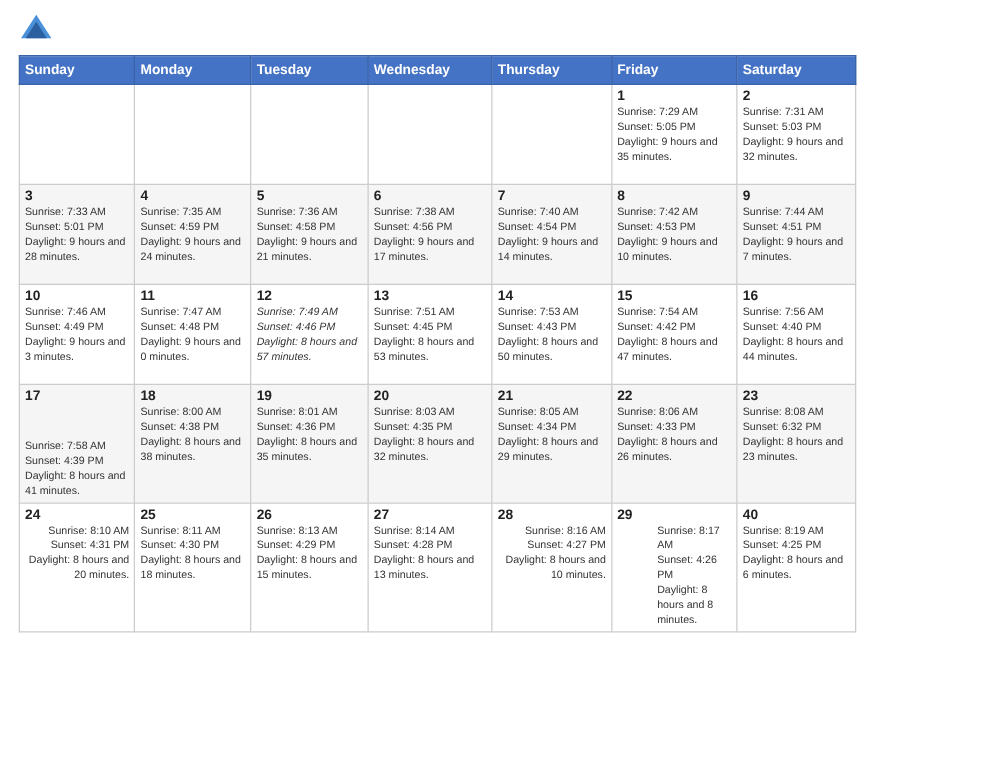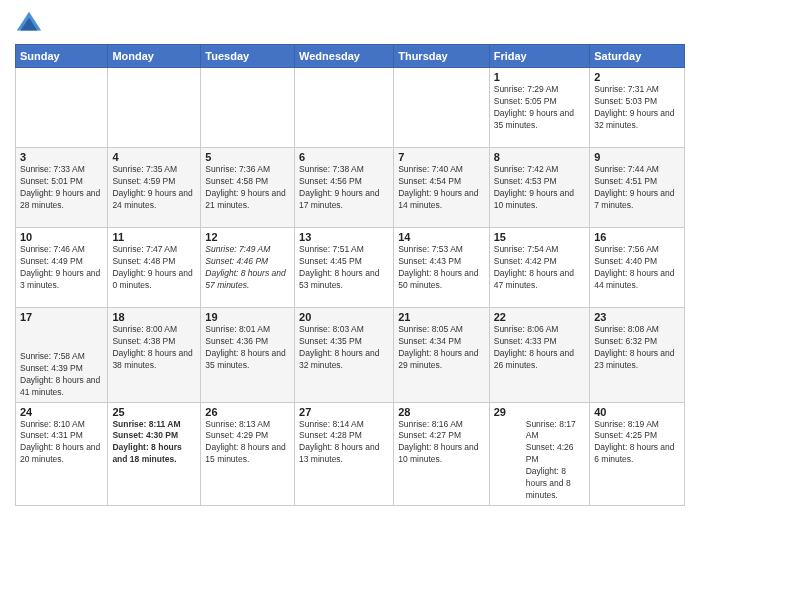--- a/index.html
+++ b/index.html
@@ -274,45 +274,45 @@
           <td>
             <span class="day-num">23</span>
             <div class="day-info" style="white-space: pre-line;">Sunrise: 8:08 AM
 Sunset: 6:32 PM
 Daylight: 8 hours and 23 minutes.</div>
           </td>
         </tr>
         <tr>
           <td>
             <span class="day-num">24</span>
-            <div class="day-info" style="white-space: pre-line;">Sunrise: 8:10 AM
+            <div class="day-info" style="white-space: pre-line; text-align: right;">Sunrise: 8:10 AM
 Sunset: 4:31 PM
 Daylight: 8 hours and 20 minutes.</div>
           </td>
           <td>
             <span class="day-num">25</span>
-            <div class="day-info" style="white-space: pre-line; font-weight: bold;">Sunrise: 8:11 AM
+            <div class="day-info" style="white-space: pre-line;">Sunrise: 8:11 AM
 Sunset: 4:30 PM
 Daylight: 8 hours and 18 minutes.</div>
           </td>
           <td>
             <span class="day-num">26</span>
             <div class="day-info" style="white-space: pre-line;">Sunrise: 8:13 AM
 Sunset: 4:29 PM
 Daylight: 8 hours and 15 minutes.</div>
           </td>
           <td>
             <span class="day-num">27</span>
             <div class="day-info" style="white-space: pre-line;">Sunrise: 8:14 AM
 Sunset: 4:28 PM
 Daylight: 8 hours and 13 minutes.</div>
           </td>
           <td>
             <span class="day-num">28</span>
-            <div class="day-info" style="white-space: pre-line;">Sunrise: 8:16 AM
+            <div class="day-info" style="white-space: pre-line; text-align: right;">Sunrise: 8:16 AM
 Sunset: 4:27 PM
 Daylight: 8 hours and 10 minutes.</div>
           </td>
           <td>
             <span class="day-num">29</span>
             <div class="day-info" style="white-space: pre-line; margin-left: 32px;">Sunrise: 8:17 AM
 Sunset: 4:26 PM
 Daylight: 8 hours and 8 minutes.</div>
           </td>
           <td>

